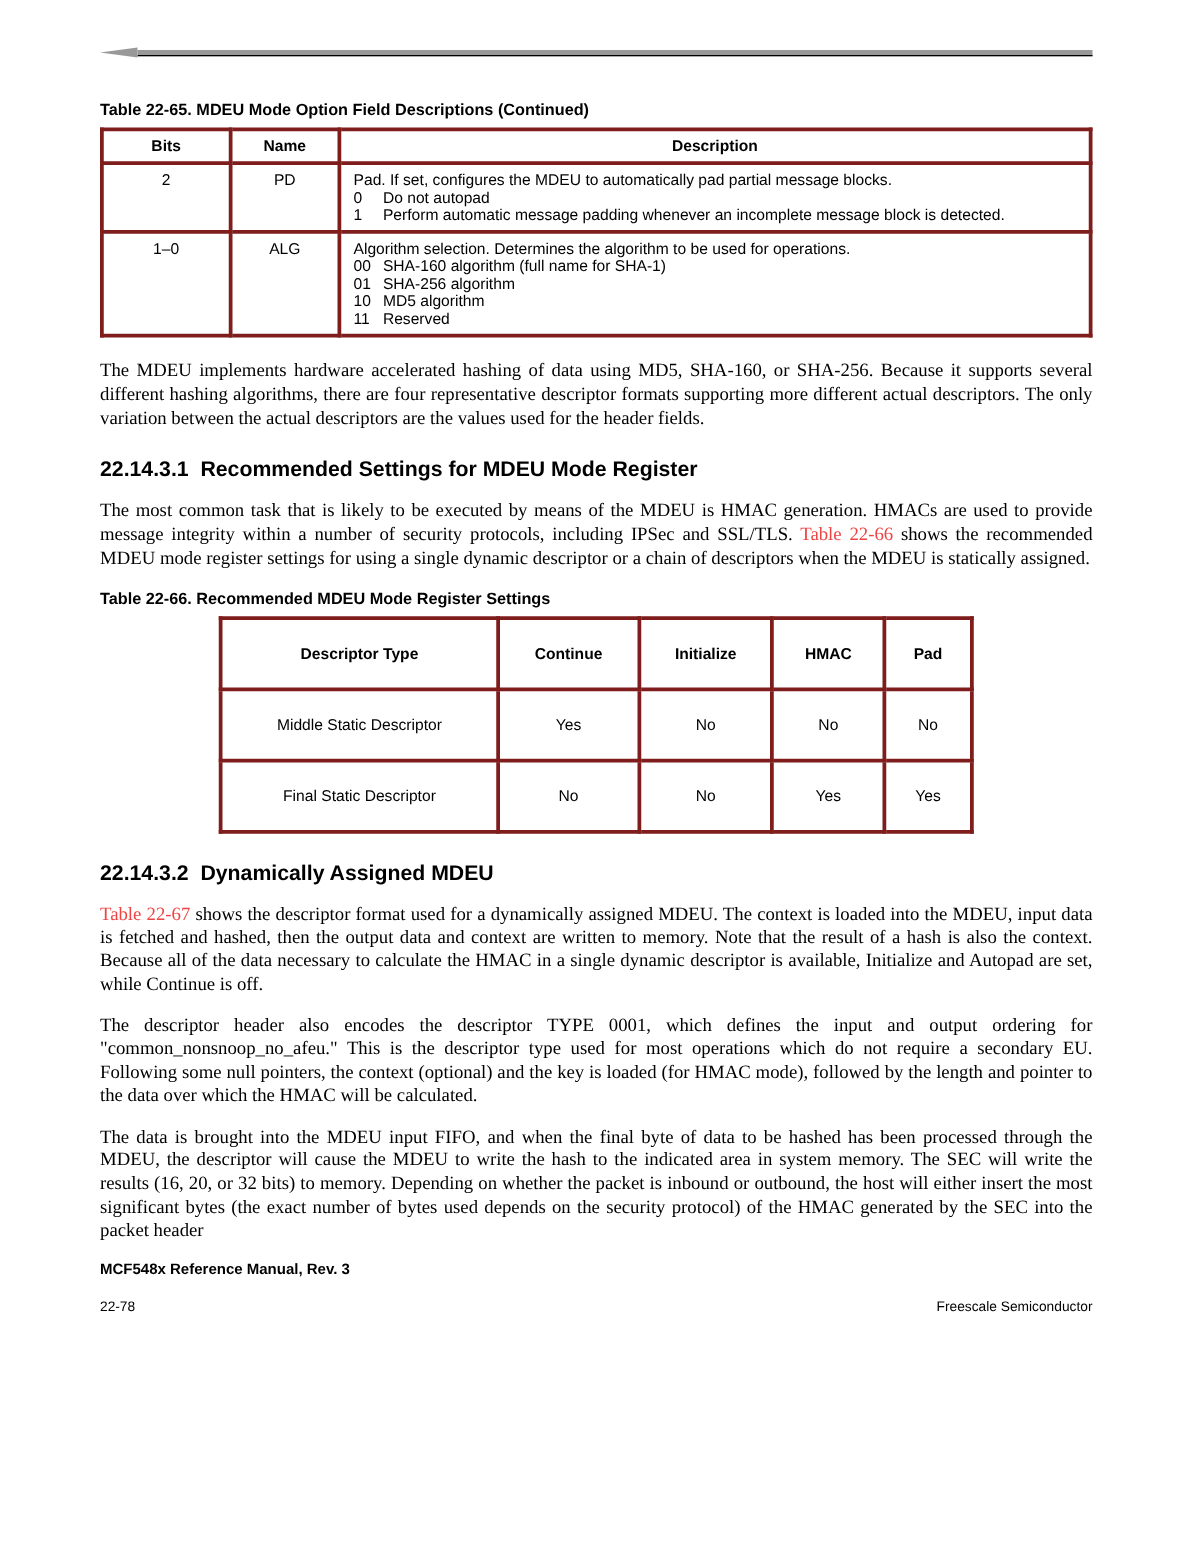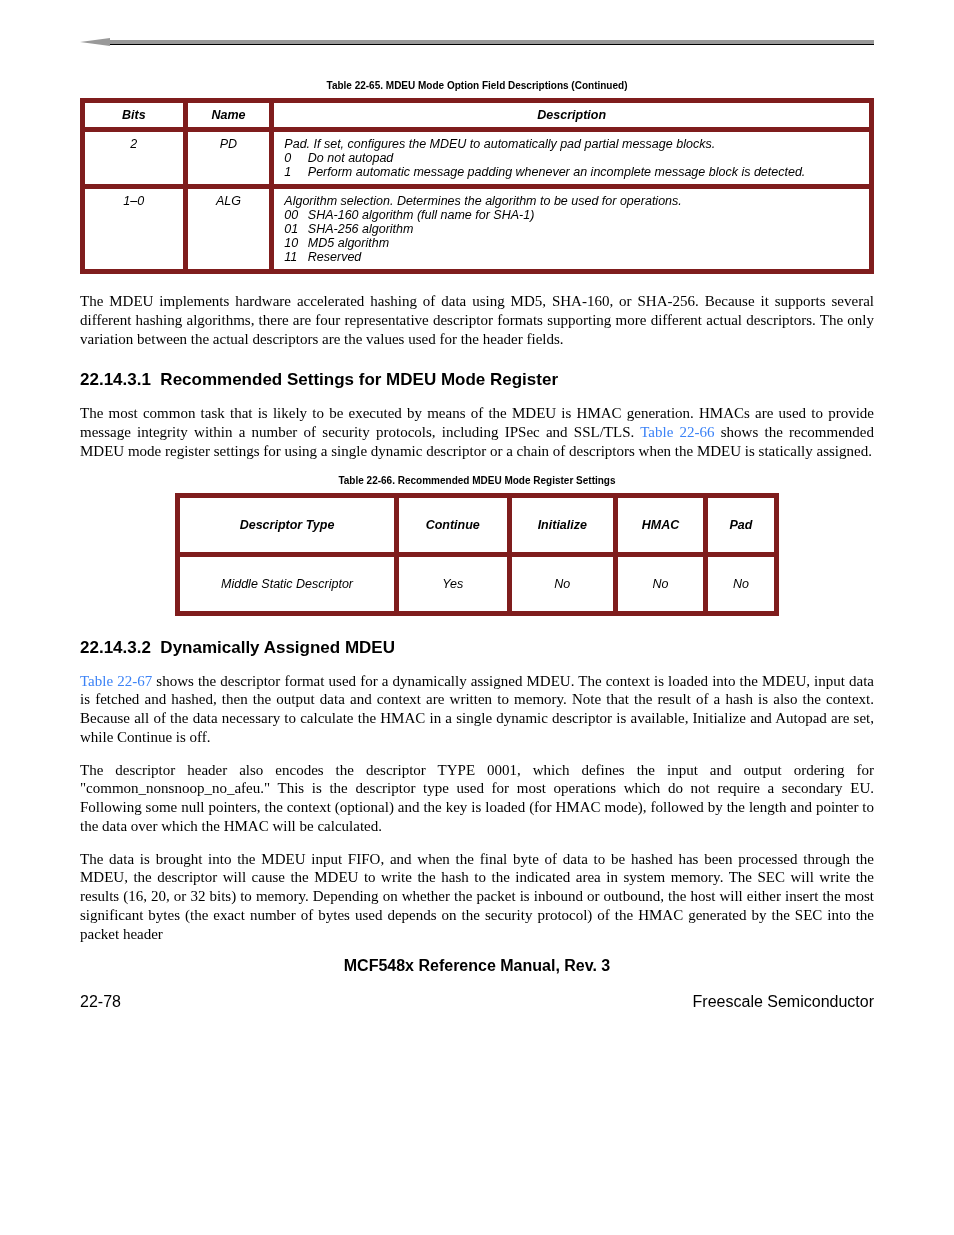--- a/index.html
+++ b/index.html
@@ -24,66 +24,65 @@
     left: -30px;
     top: -2px;
     width: 0;
     height: 0;
     border-top: 4px solid transparent;
     border-bottom: 4px solid transparent;
     border-right: 30px solid #999;
   }
   .table-caption {
     font-family: Arial, Helvetica, sans-serif;
-    font-size: 10px;
+    font-size: 13px;
     font-weight: bold;
-    text-align: center;
+    text-align: left;
     margin: 10px 0 7px 0;
   }
   table {
     border-collapse: collapse;
     margin: 0 auto 18px auto;
     font-family: Arial, Helvetica, sans-serif;
     font-size: 12.5px;
   }
   table.wide { width: 100%; }
   th, td {
-    border: 5px solid #7f1d1d;
+    border: 3px solid #7f1d1d;
     padding: 5px 10px;
     text-align: center;
     vertical-align: top;
-    font-style: italic;
   }
   th { font-weight: bold; }
   td.desc { text-align: left; }
   .optline { padding-left: 0; }
   .optcode { display: inline-block; min-width: 20px; }
   p.body {
     text-align: justify;
     margin: 14px 0;
     line-height: 1.25;
   }
   h3.section {
     font-family: Arial, Helvetica, sans-serif;
     font-size: 17px;
     font-weight: bold;
     margin: 22px 0 10px 0;
   }
-  .link { color: #3b82f6; }
+  .link { color: #ef4444; }
   .footer-title {
     font-family: Arial, Helvetica, sans-serif;
-    font-size: 16px;
+    font-size: 12px;
     font-weight: bold;
-    text-align: center;
+    text-align: left;
   }
   .footer-row {
     display: flex;
     justify-content: space-between;
     font-family: Arial, Helvetica, sans-serif;
-    font-size: 16px;
+    font-size: 11px;
     margin-top: 18px;
   }
   table.narrow { width: 76%; }
   table.narrow td, table.narrow th { padding: 20px 12px; }
 </style>
 </head>
 <body>
 
 <div class="header-rule"></div>
 
@@ -143,20 +142,27 @@
     </tr>
   </thead>
   <tbody>
     <tr>
         <td>Middle Static Descriptor</td>
         <td>Yes</td>
         <td>No</td>
         <td>No</td>
         <td>No</td>
       </tr>
+    <tr>
+        <td>Final Static Descriptor</td>
+        <td>No</td>
+        <td>No</td>
+        <td>Yes</td>
+        <td>Yes</td>
+      </tr>
   </tbody>
 </table>
 
 <h3 class="section">
   <span>22.14.3.2</span>&nbsp;
   <span>Dynamically Assigned MDEU</span>
 </h3>
 
 <p class="body">
   <span class="link">Table 22-67</span><span> shows the descriptor format used for a dynamically assigned MDEU. The context is loaded into the MDEU, input data is fetched and hashed, then the output data and context are written to memory. Note that the result of a hash is also the context. Because all of the data necessary to calculate the HMAC in a single dynamic descriptor is available, Initialize and Autopad are set, while Continue is off.</span>

